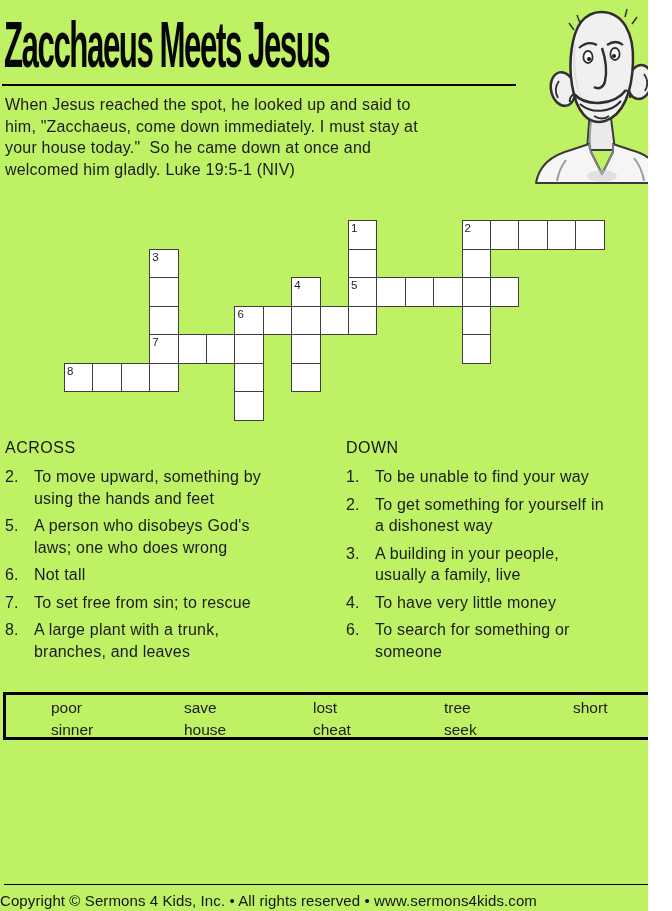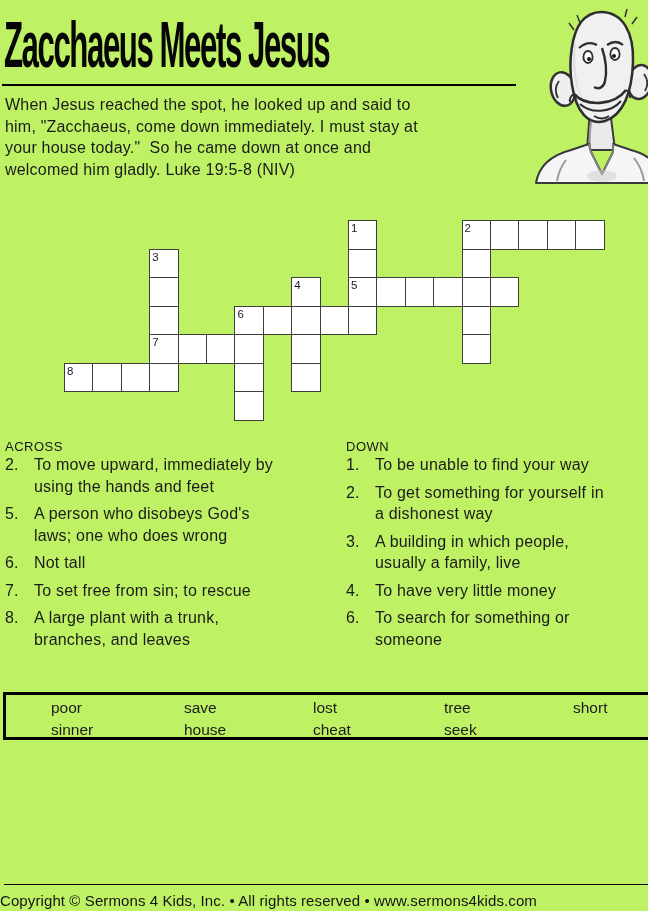--- a/index.html
+++ b/index.html
@@ -21,21 +21,21 @@
   
   #grid { position:absolute; left:64px; top:220px; width:542px; height:202px; }
   .cell { position:absolute; width:29.4px; height:29.5px; box-sizing:border-box;
           border:1px solid #3e3e3e; background:#fff; }
   .cellnum { display:block; font-size:11.5px; line-height:12px; margin:1px 0 0 2px; color:#1a1a2e; }
 
   
   .clues-col { position:absolute; top:439px; font-size:16px; letter-spacing:.2px; }
   #across { left:5px; width:332px; }
   #down { left:346px; width:326px; }
-  .clues-header { font-size:13px; letter-spacing:.5px; color:#161616; }
+  .clues-header { font-size:16px; letter-spacing:.5px; margin-bottom:9px; color:#161616; }
   .clue { display:flex; margin-bottom:6px; line-height:21.5px; }
   .clue-num { flex:0 0 29px; }
   .clue-text { }
 
   
   #wordbank { position:absolute; left:3px; top:692px; width:666px; height:48px; box-sizing:border-box;
               border:3px solid #000; padding:2px 0 0 45px; display:grid;
               grid-template-columns:133px 129px 131px 129px 1fr;
               font-size:15.5px; line-height:21.5px; }
   .word { white-space:pre; }
@@ -50,21 +50,21 @@
 
 <div class="page">
 
   <div id="title">Zacchaeus Meets Jesus</div>
   <div class="title-rule"></div>
 
   <div id="intro">
       <div class="intro-line">When Jesus reached the spot, he looked up and said to</div>
       <div class="intro-line">him, "Zacchaeus, come down immediately. I must stay at</div>
       <div class="intro-line">your house today."  So he came down at once and</div>
-      <div class="intro-line">welcomed him gladly. Luke 19:5-8 (NIV)</div>
+      <div class="intro-line">welcomed him gladly. Luke 19:5-1 (NIV)</div>
     </div>
 
   <div class="illustration">
     <svg width="144" height="182" viewBox="0 0 144 182" xmlns="http://www.w3.org/2000/svg">
 
       <path d="M62,108 L59,148 L87,148 L82,108 Z" fill="#eaeaea" stroke="#3a3a3a" stroke-width="2"></path>
       <path d="M63,120 q-2,14 -1,24" stroke="#9a9a9a" stroke-width="2" fill="none"></path>
 
       <path d="M8,181 C11,163 24,153 43,148 L61,142 L63,150 L74,172 L85,150 L85,142 L103,148 C122,153 133,163 136,181 Z" fill="#f5f5f5" stroke="#3a3a3a" stroke-width="2" stroke-linejoin="round"></path>
       <path d="M61,142 L63,150 L74,172 L85,150 L85,142" fill="none" stroke="#8a8a8a" stroke-width="1.5"></path>
@@ -156,21 +156,21 @@
       <div class="cell" style="left: 227.2px; top: 142.5px;"></div>
       <div class="cell" style="left: 170.4px; top: 171px;"></div>
     </div>
 
   <div id="across" class="clues-col">
     <div class="clues-header">ACROSS</div>
     <div class="clue-list">
         <div class="clue">
           <div class="clue-num">2.</div>
           <div class="clue-text">
-            <div class="clue-line">To move upward, immediately by</div>
+            <div class="clue-line">To move upward, something by</div>
             <div class="clue-line">using the hands and feet</div>
           </div>
         </div>
         <div class="clue">
           <div class="clue-num">5.</div>
           <div class="clue-text">
             <div class="clue-line">A person who disobeys God's</div>
             <div class="clue-line">laws; one who does wrong</div>
           </div>
         </div>
@@ -208,21 +208,21 @@
         <div class="clue">
           <div class="clue-num">2.</div>
           <div class="clue-text">
             <div class="clue-line">To get something for yourself in</div>
             <div class="clue-line">a dishonest way</div>
           </div>
         </div>
         <div class="clue">
           <div class="clue-num">3.</div>
           <div class="clue-text">
-            <div class="clue-line">A building in which people,</div>
+            <div class="clue-line">A building in your people,</div>
             <div class="clue-line">usually a family, live</div>
           </div>
         </div>
         <div class="clue">
           <div class="clue-num">4.</div>
           <div class="clue-text">
             <div class="clue-line">To have very little money</div>
           </div>
         </div>
         <div class="clue">

